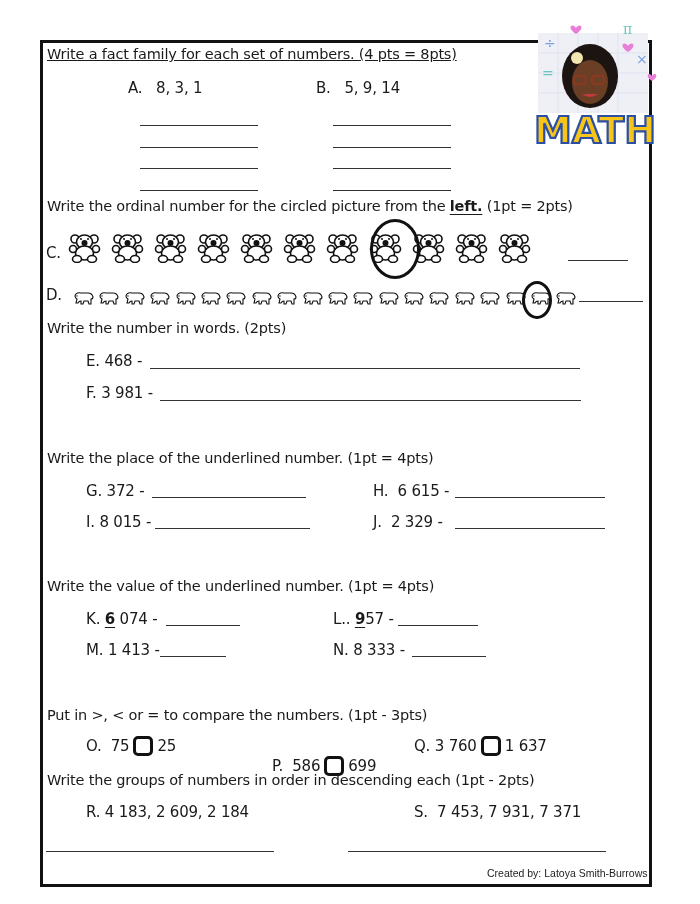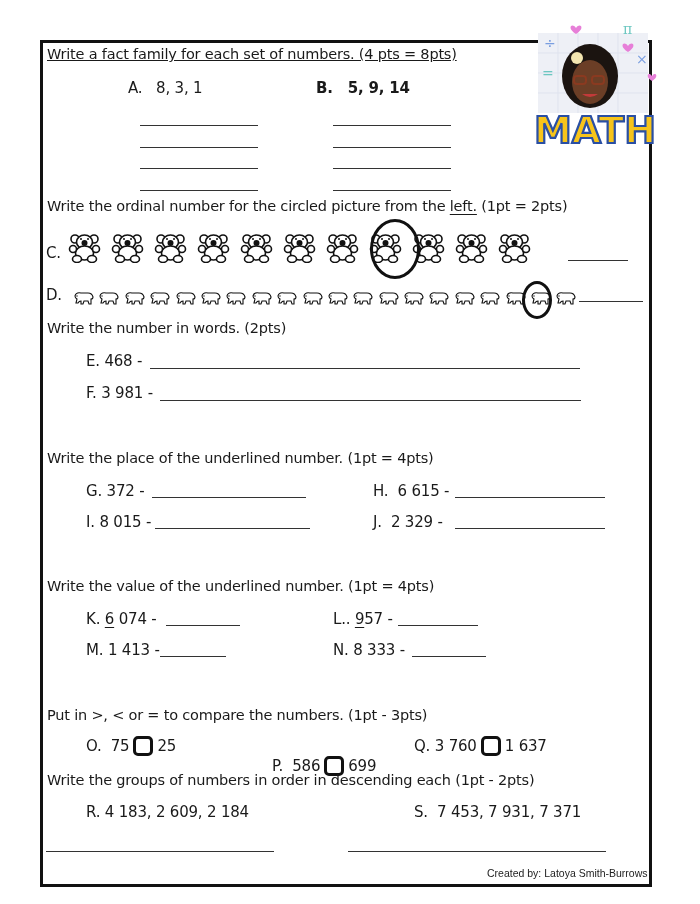--- a/index.html
+++ b/index.html
@@ -4,21 +4,21 @@
 <style>
   html, body { margin: 0; padding: 0; background: #ffffff; }
   body { width: 700px; height: 904px; position: relative; overflow: hidden;
          font-family: "DejaVu Sans", sans-serif; color: #1a1a1a; }
   .frame { position: absolute; left: 40px; top: 40px; width: 612px; height: 847px;
            border: 3px solid #111; box-sizing: border-box; }
   .abs { position: absolute; white-space: nowrap; }
   .h { font-size: 14.5px; letter-spacing: -0.2px; }
   .item { font-size: 15px; letter-spacing: -0.2px; }
   .line { position: absolute; border-bottom: 1.5px solid #333; height: 0; }
-  .u { text-decoration: underline; text-underline-offset: 3px; }
+  .u { text-decoration: underline; text-underline-offset: 3px; font-weight: bold; }
   .box { display: inline-block; width: 20px; height: 20px; border: 3px solid #111;
          border-radius: 5px; vertical-align: middle; margin: 0 4px; box-sizing: border-box; background:#fff; }
   .row { position: absolute; display: flex; align-items: center; }
   .bear { width: 33px; height: 32px; margin-right: 10px; position: relative; }
   .animal { width: 21px; height: 14px; margin-right: 4.4px; position: relative; }
   .circle-c { position: absolute; border: 3px solid #111; border-radius: 50%; }
   .credit { font-family: "Liberation Sans", sans-serif; font-size: 10.5px; color: #222; }
   .logo { position: absolute; left: 528px; top: 18px; width: 130px; height: 135px; }
 </style>
 </head>
@@ -53,21 +53,21 @@
     <path d="M54 76 q8 6 16 0" fill="#c23a3a"></path>
     <text x="6" y="125" font-size="38" font-weight="bold" fill="#f7c41a" stroke="#2a4fa3" stroke-width="2.2" font-family="DejaVu Sans, sans-serif">MATH</text>
   </svg>
 </div>
 
 <div class="abs h" style="left:47px; top:46px;text-decoration:underline;">Write a fact family for each set of numbers.  (4 pts = 8pts)</div>
 <div class="abs item" style="left:128px; top:79px;">
   <span>A.</span>&nbsp;&nbsp;
   <span>8, 3, 1</span>
 </div>
-<div class="abs item" style="left:316px; top:79px;font-weight:bold;">
+<div class="abs item" style="left:316px; top:79px;">
   <span>B.</span>&nbsp;&nbsp;
   <span>5, 9, 14</span>
 </div>
 <div class="line" style="left:140px; top:125px; width:118px;"></div>
 <div class="line" style="left:140px; top:147px; width:118px;"></div>
 <div class="line" style="left:140px; top:168px; width:118px;"></div>
 <div class="line" style="left:140px; top:190px; width:118px;"></div>
 <div class="line" style="left:333px; top:125px; width:118px;"></div>
 <div class="line" style="left:333px; top:147px; width:118px;"></div>
 <div class="line" style="left:333px; top:168px; width:118px;"></div>

